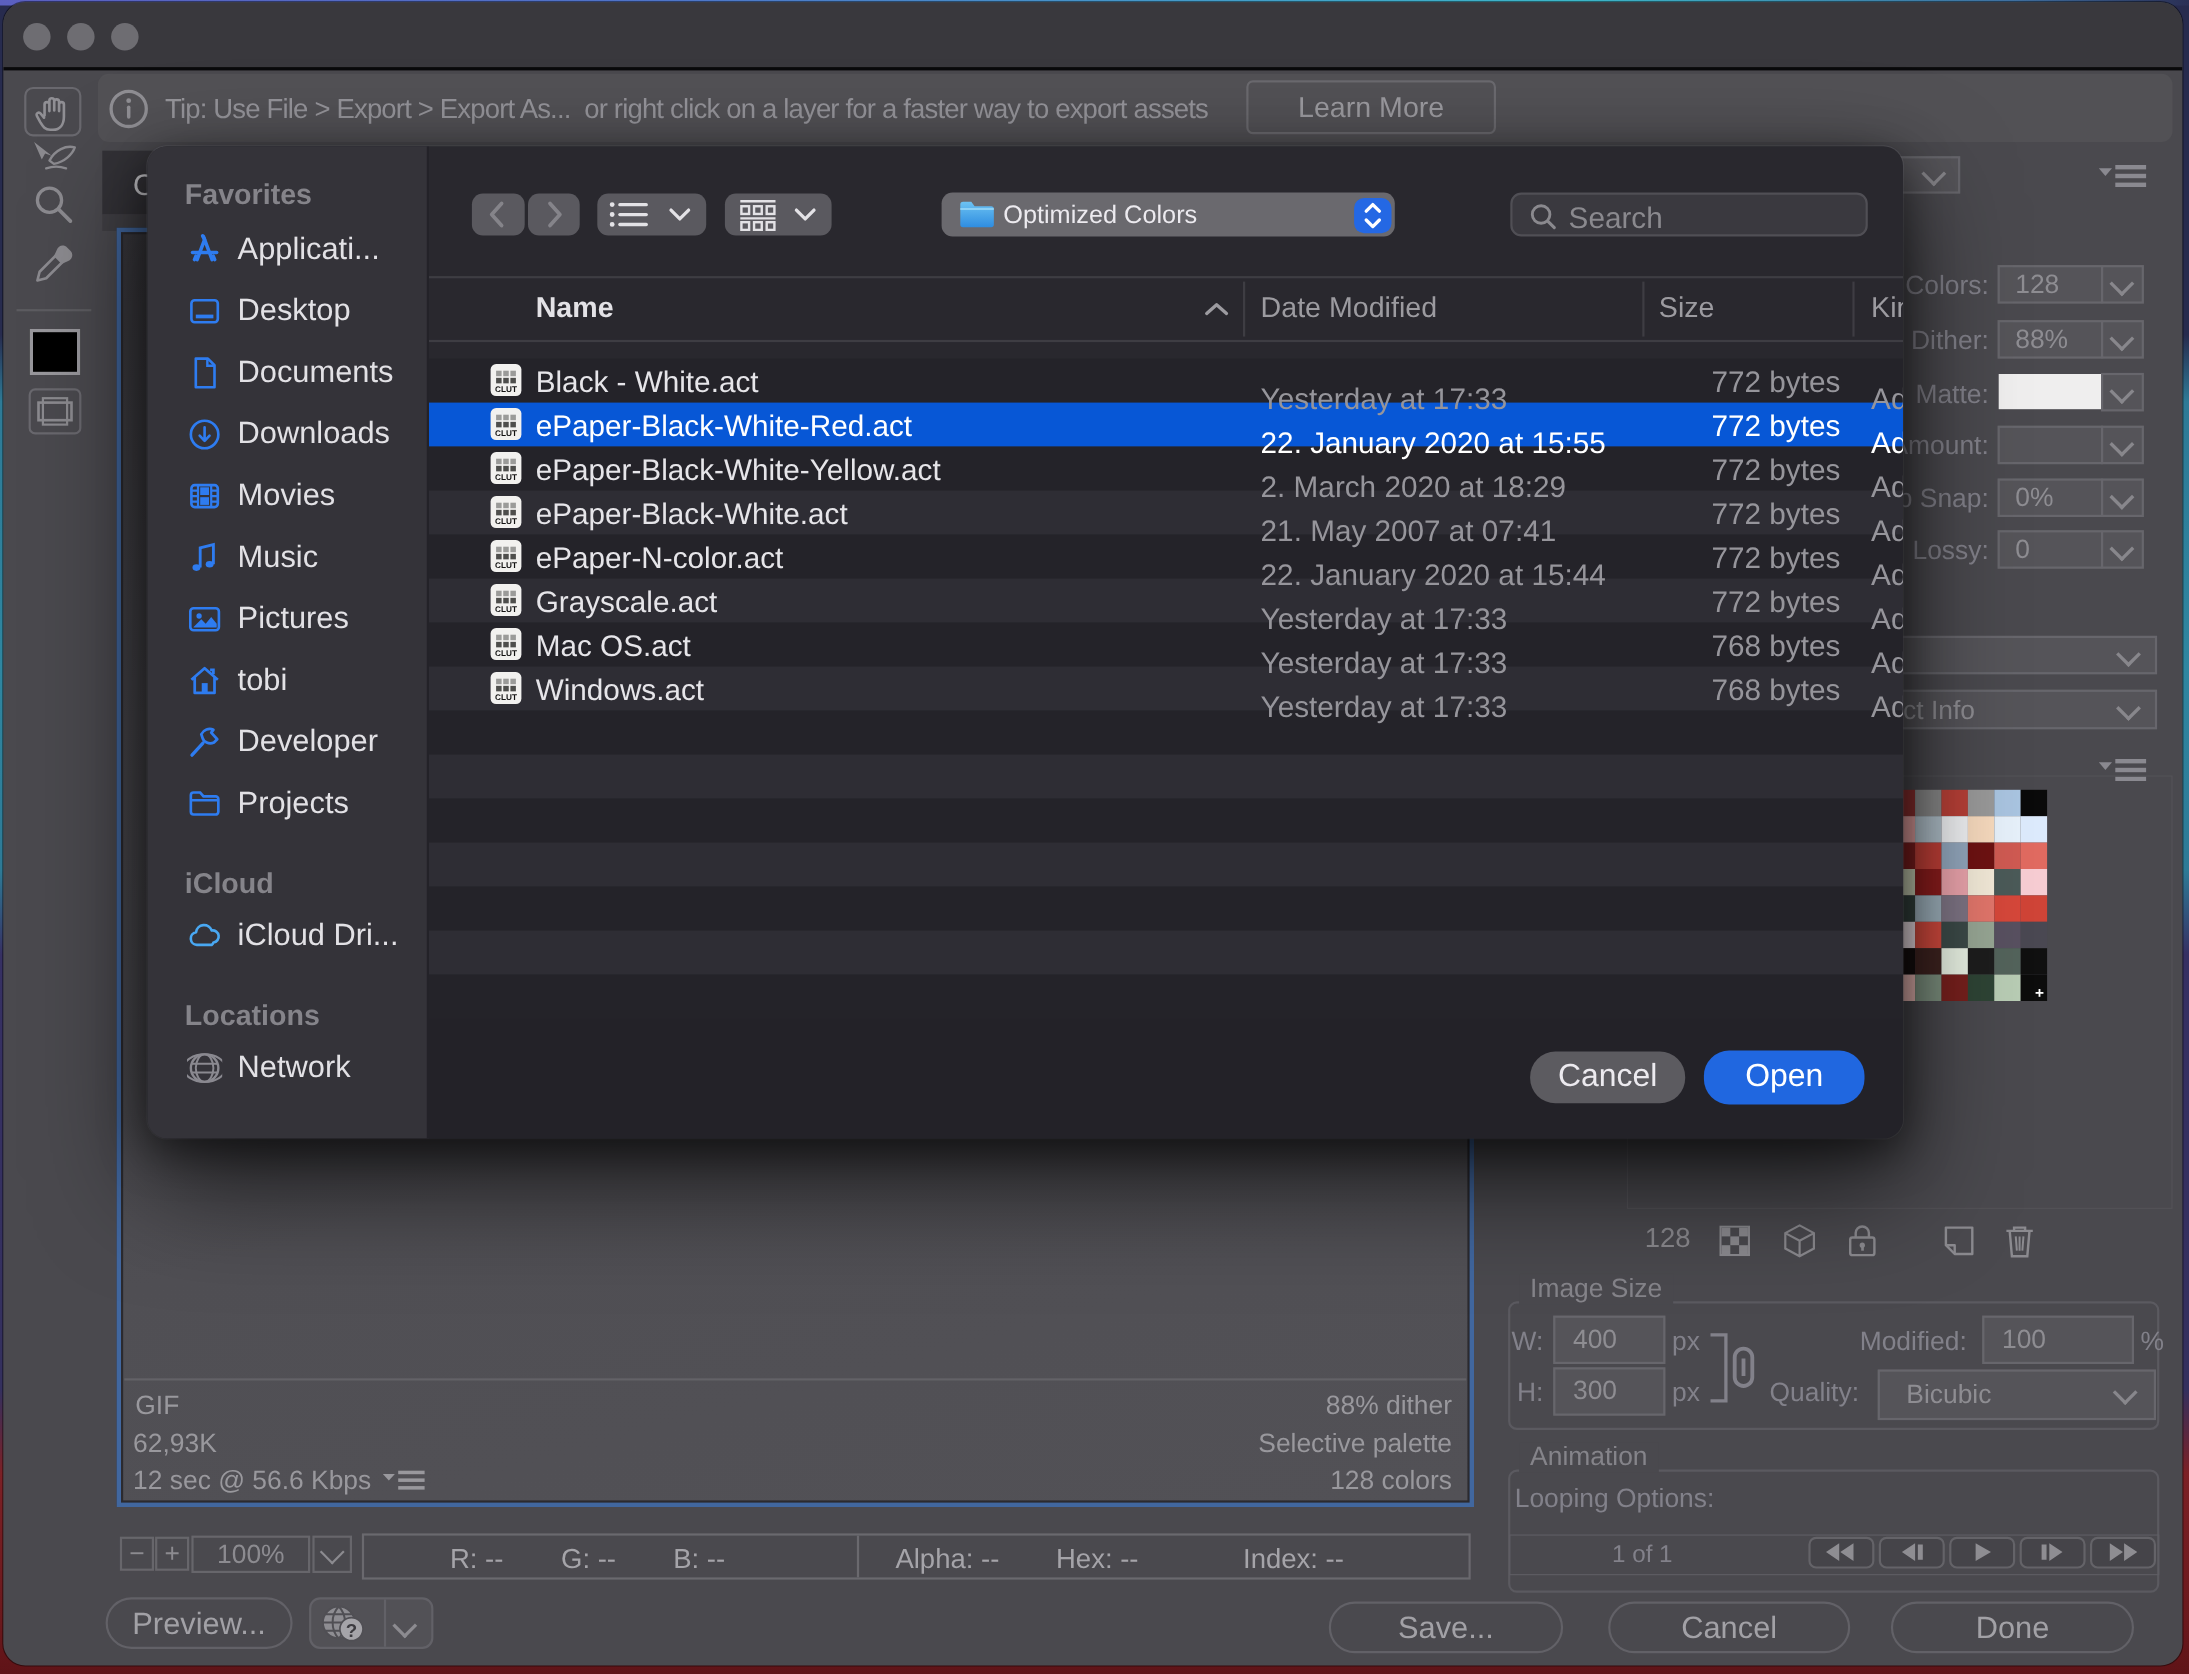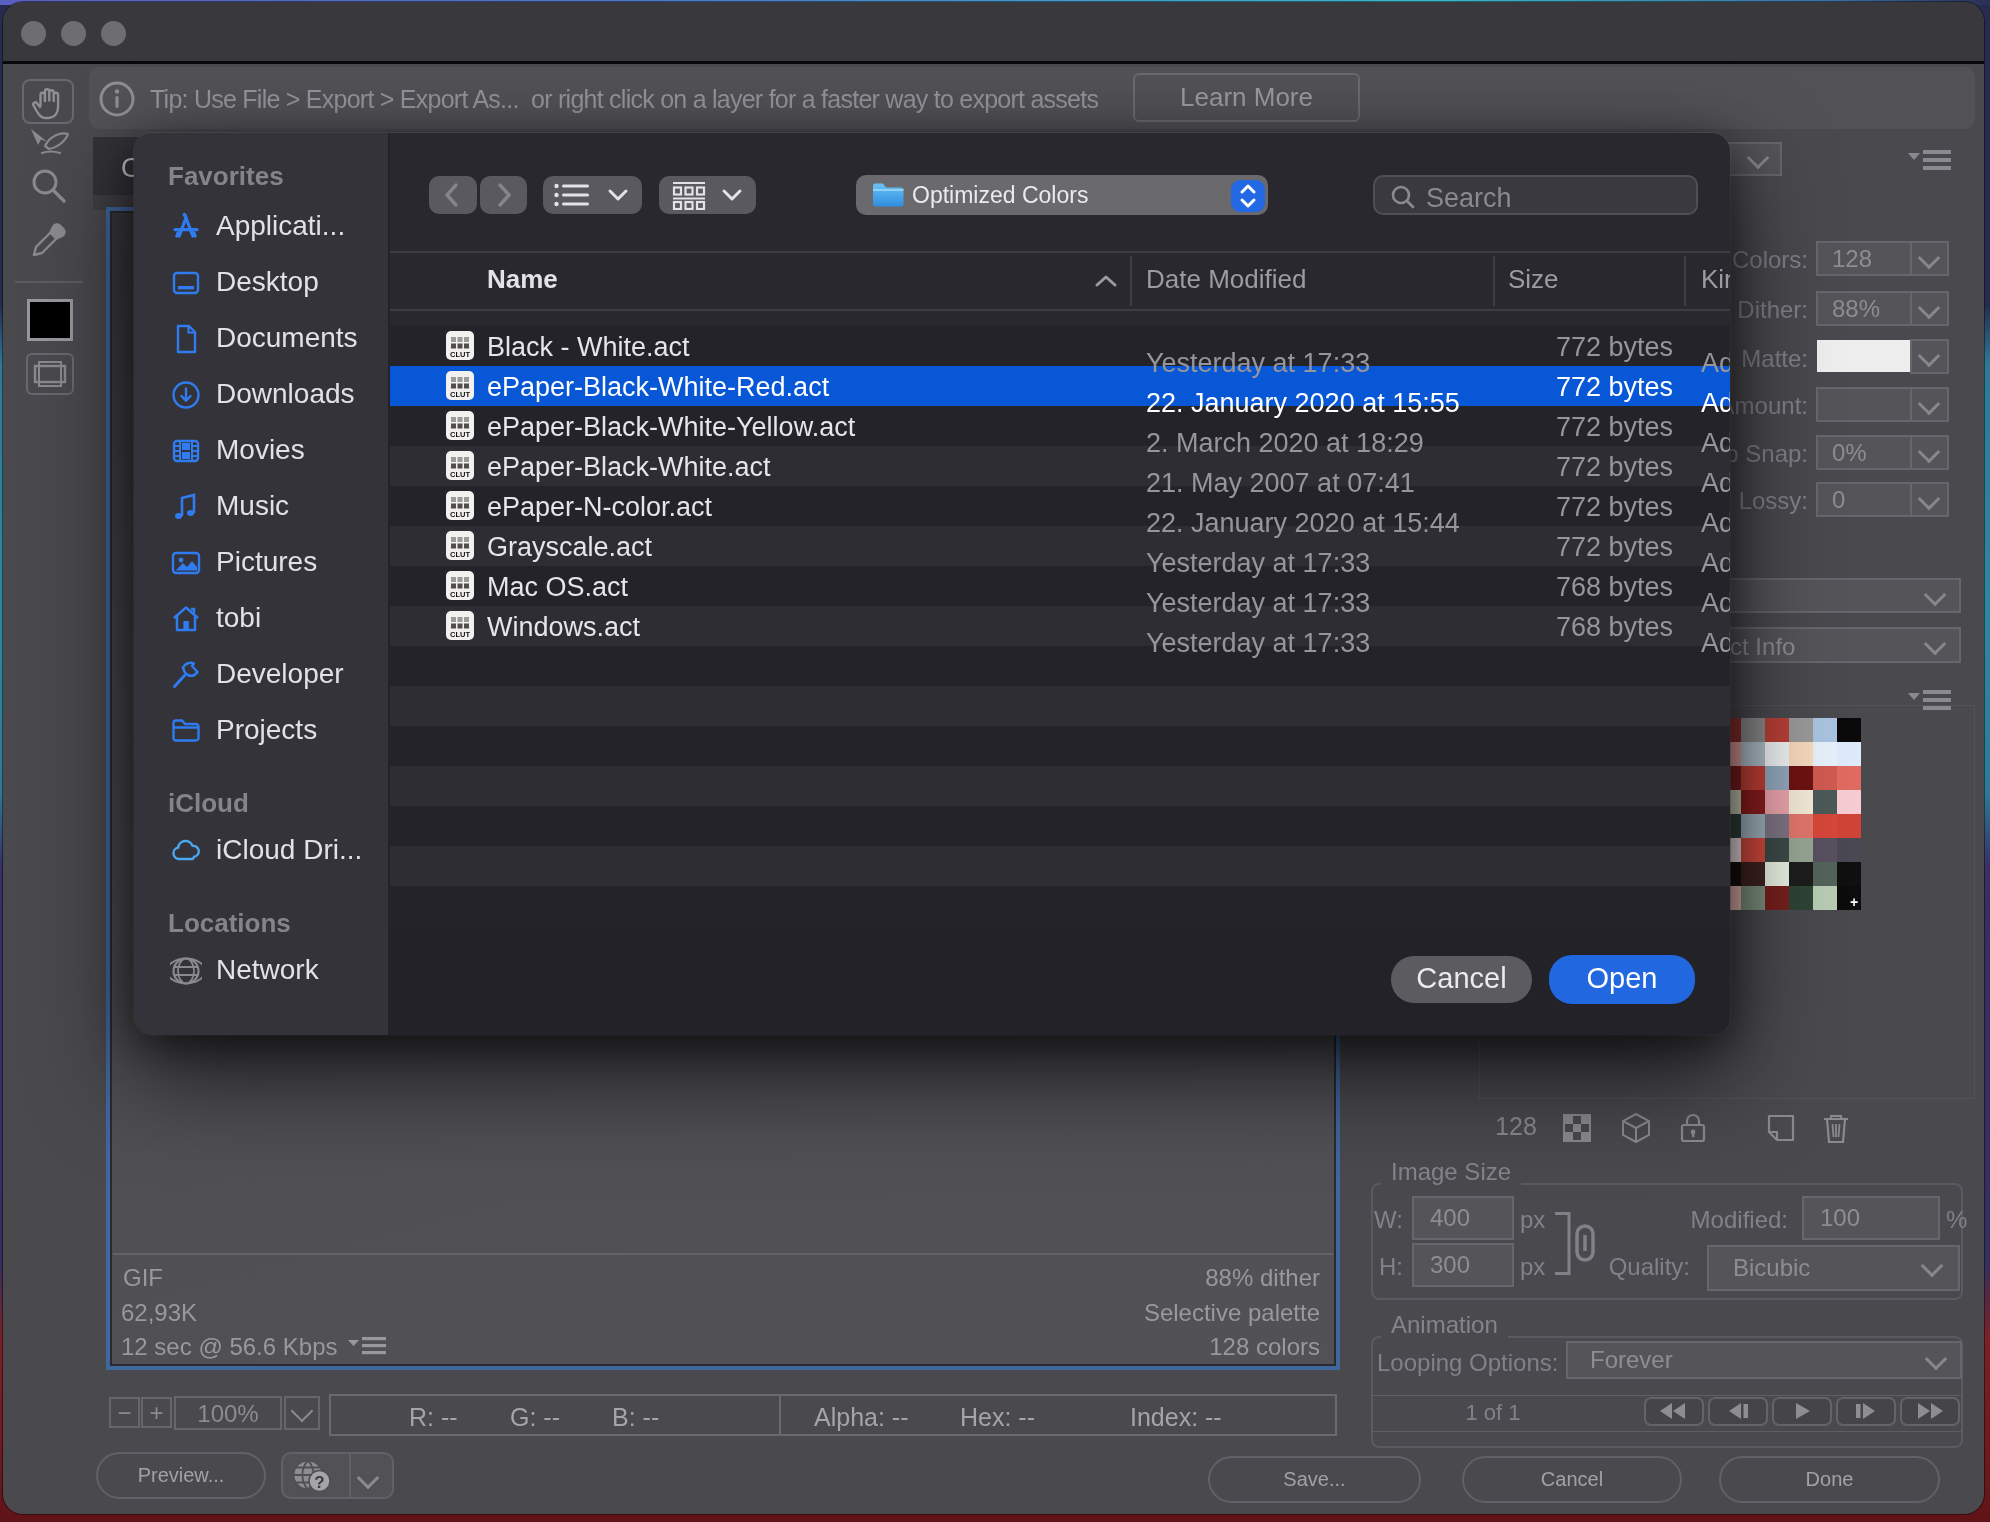--- a/index.html
+++ b/index.html
@@ -30,21 +30,21 @@
   .preview { left:103px; top:205px; width:1234px; height:1163px; border:4px solid #41679f; background:#2b2a2f; }
   .previewin { left:109px; top:211px; width:1222px; height:1151px;
         background:linear-gradient(165deg, #3a393e 0%, #47464b 30%, #504f54 65%, #525156 100%); }
   .gifline { left:110px; top:1251px; width:1220px; height:2px; background:#636267; }
   .giftxt { font-size:24px; color:#99989d; }
   
   .zbox { border:2px solid #67666b; color:#8c8b90; font-size:24px; text-align:center; }
   .rgbbox { left:326px; top:1392px; width:1008px; height:42px; border:2px solid #6a696e; }
   .rgbt { top:1401px; font-size:25px; color:#a5a4a9; }
   .bigbtn { height:47px; border:2px solid #626167; border-radius:24px; color:#a2a1a6;
-        font-size:20px; text-align:center; line-height:43px; }
+        font-size:28px; text-align:center; line-height:43px; }
   
   .rlabel { font-size:24px; color:#82818a; text-align:right; }
   .rbox { background:#555459; border:2px solid #67666c; }
   .rboxtxt { font-size:24px; color:#8e8d92; }
   .chev { position:absolute; width:16px; height:16px; border-right:3px solid #88878c; border-bottom:3px solid #88878c; transform:rotate(45deg); }
   .fieldset { border:2px solid #5b5a60; border-radius:8px; }
   .legend { font-size:24px; color:#85848a; background:#4a494e; padding:0 10px; }
   
   .dialog { left:134px; top:133px; width:1596px; height:902px; border-radius:18px; background:#29282e;
         box-shadow:0 40px 100px rgba(0,0,0,.65), 0 10px 40px rgba(0,0,0,.5), 0 0 0 1px rgba(120,120,128,.35);
@@ -317,24 +317,20 @@
   <div class="abs rlabel" style="left:1943px;top:1204px;width:30px;text-align:left">%</div>
   <div class="abs rlabel" style="left:1487px;top:1251px;width:200px">Quality:</div>
   <div class="abs rbox" style="left:1704px;top:1243px;width:253px;height:46px">
       <span class="rboxtxt abs" style="left:24px;top:7px">Bicubic</span>
       <span class="chev" style="right:18px;top:11px"></span>
     </div>
 
   <div class="abs fieldset" style="left:1368px;top:1334px;width:592px;height:112px"></div>
   <div class="abs legend" style="left:1378px;top:1309px">Animation</div>
   <div class="abs rlabel" style="left:1374px;top:1347px;text-align:left;white-space:nowrap">Looping Options:</div>
-  <div class="abs rbox" style="left:1563px;top:1339px;width:396px;height:38px">
-      <span class="rboxtxt abs" style="left:22px;top:3px">Forever</span>
-      <span class="chev" style="right:16px;top:8px"></span>
-    </div>
   <div class="abs" style="left:1369px;top:1393px;width:591px;height:37px;border:1px solid #5f5e64"></div>
   <div class="abs" style="left:1410px;top:1398px;width:160px;text-align:center;font-size:22px;color:#82818a">1 of 1</div>
 <div class="abs" style="left:1641px;top:1395px;width:60px;height:29px;background:#454449;border:2px solid #646368;border-radius:7px"></div>
 <svg class="abs" style="left:1641px;top:1395px" width="60" height="29" viewBox="0 0 60 29">
       <g transform="translate(0,-1)">
         <path d="M28 7 L16 15 L28 23 Z M41 7 L29 15 L41 23 Z" fill="#8e8d92"></path>
       </g>
     </svg>
 <div class="abs" style="left:1705px;top:1395px;width:60px;height:29px;background:#454449;border:2px solid #646368;border-radius:7px"></div>
 <svg class="abs" style="left:1705px;top:1395px" width="60" height="29" viewBox="0 0 60 29">

